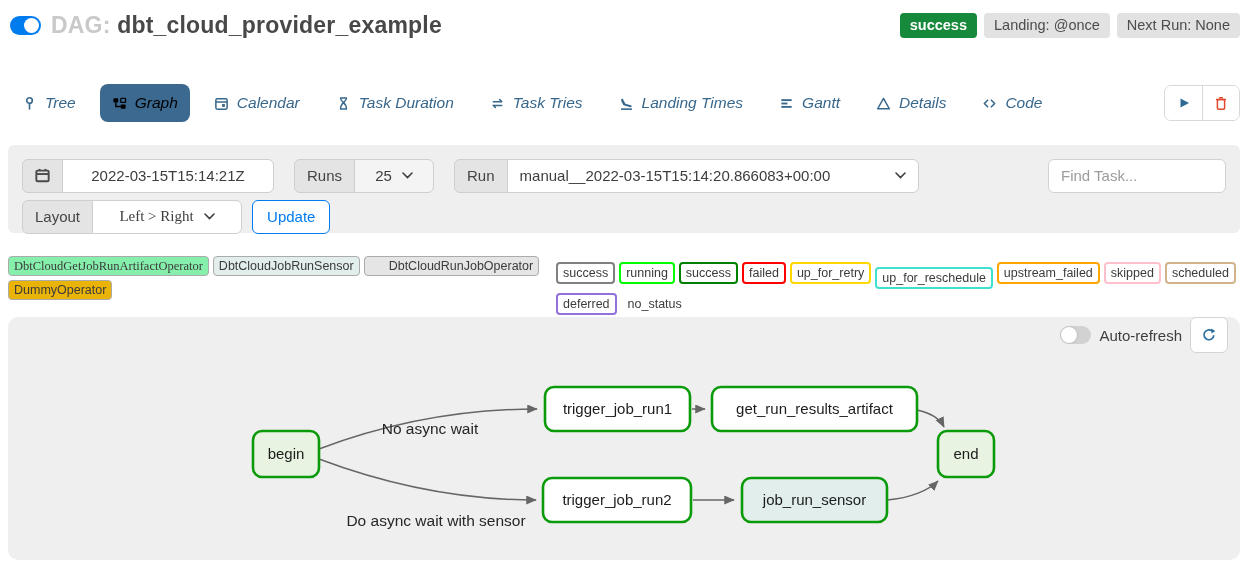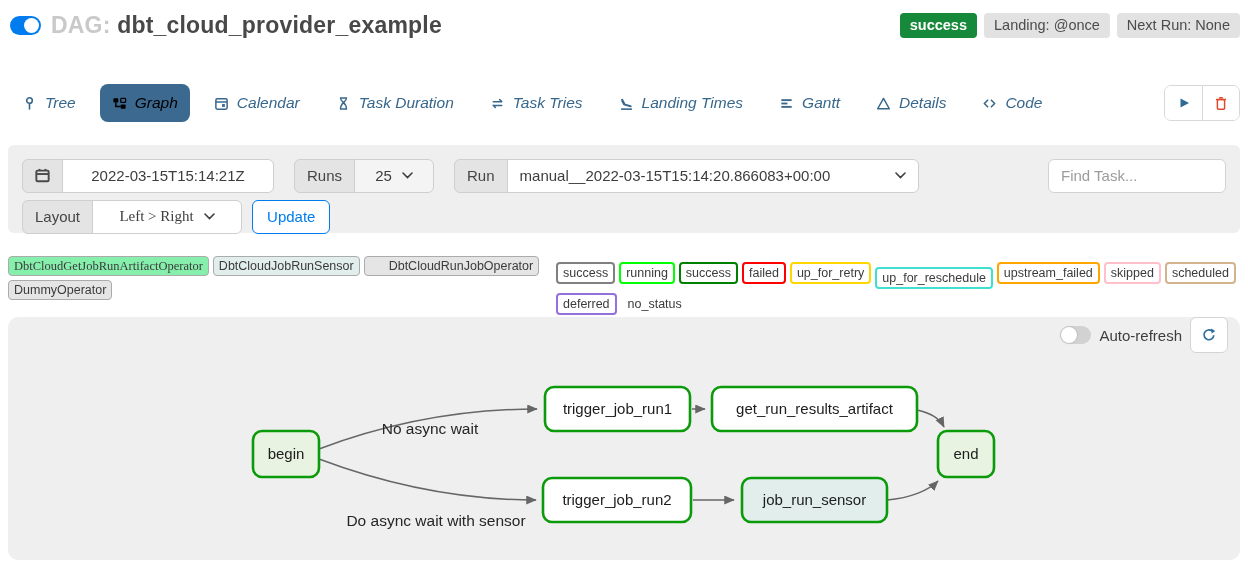--- a/index.html
+++ b/index.html
@@ -268,21 +268,21 @@
       </div>
       <button class="update-btn">Update</button>
     </div>
   </section>
 
   <section class="legend">
     <div class="legend-operators" id="legend-operators">
         <span class="chip op" style="background: #86efac; font-family: Liberation Serif, serif;">DbtCloudGetJobRunArtifactOperator</span>
         <span class="chip op" style="background: rgb(226, 238, 236);">DbtCloudJobRunSensor</span>
         <span class="chip op" style="background: #e5e5e5; padding-left: 24px;">DbtCloudRunJobOperator</span>
-        <span class="chip op" style="background: #e5e5e5;">DummyOperator</span>
+        <span class="chip op" style="background: #eab308;">DummyOperator</span>
       </div>
     <div class="legend-statuses" id="legend-statuses">
         <span class="chip status" style="border-color: rgb(128, 128, 128);">success</span>
         <span class="chip status" style="border-color: rgb(0, 255, 0);">running</span>
         <span class="chip status" style="border-color: rgb(0, 128, 0);">success</span>
         <span class="chip status" style="border-color: rgb(255, 0, 0);">failed</span>
         <span class="chip status" style="border-color: rgb(255, 215, 0);">up_for_retry</span>
         <span class="chip status" style="border-color: rgb(64, 224, 208); margin-top: 11px;">up_for_reschedule</span>
         <span class="chip status" style="border-color: rgb(255, 165, 0);">upstream_failed</span>
         <span class="chip status" style="border-color: rgb(255, 192, 203);">skipped</span>

